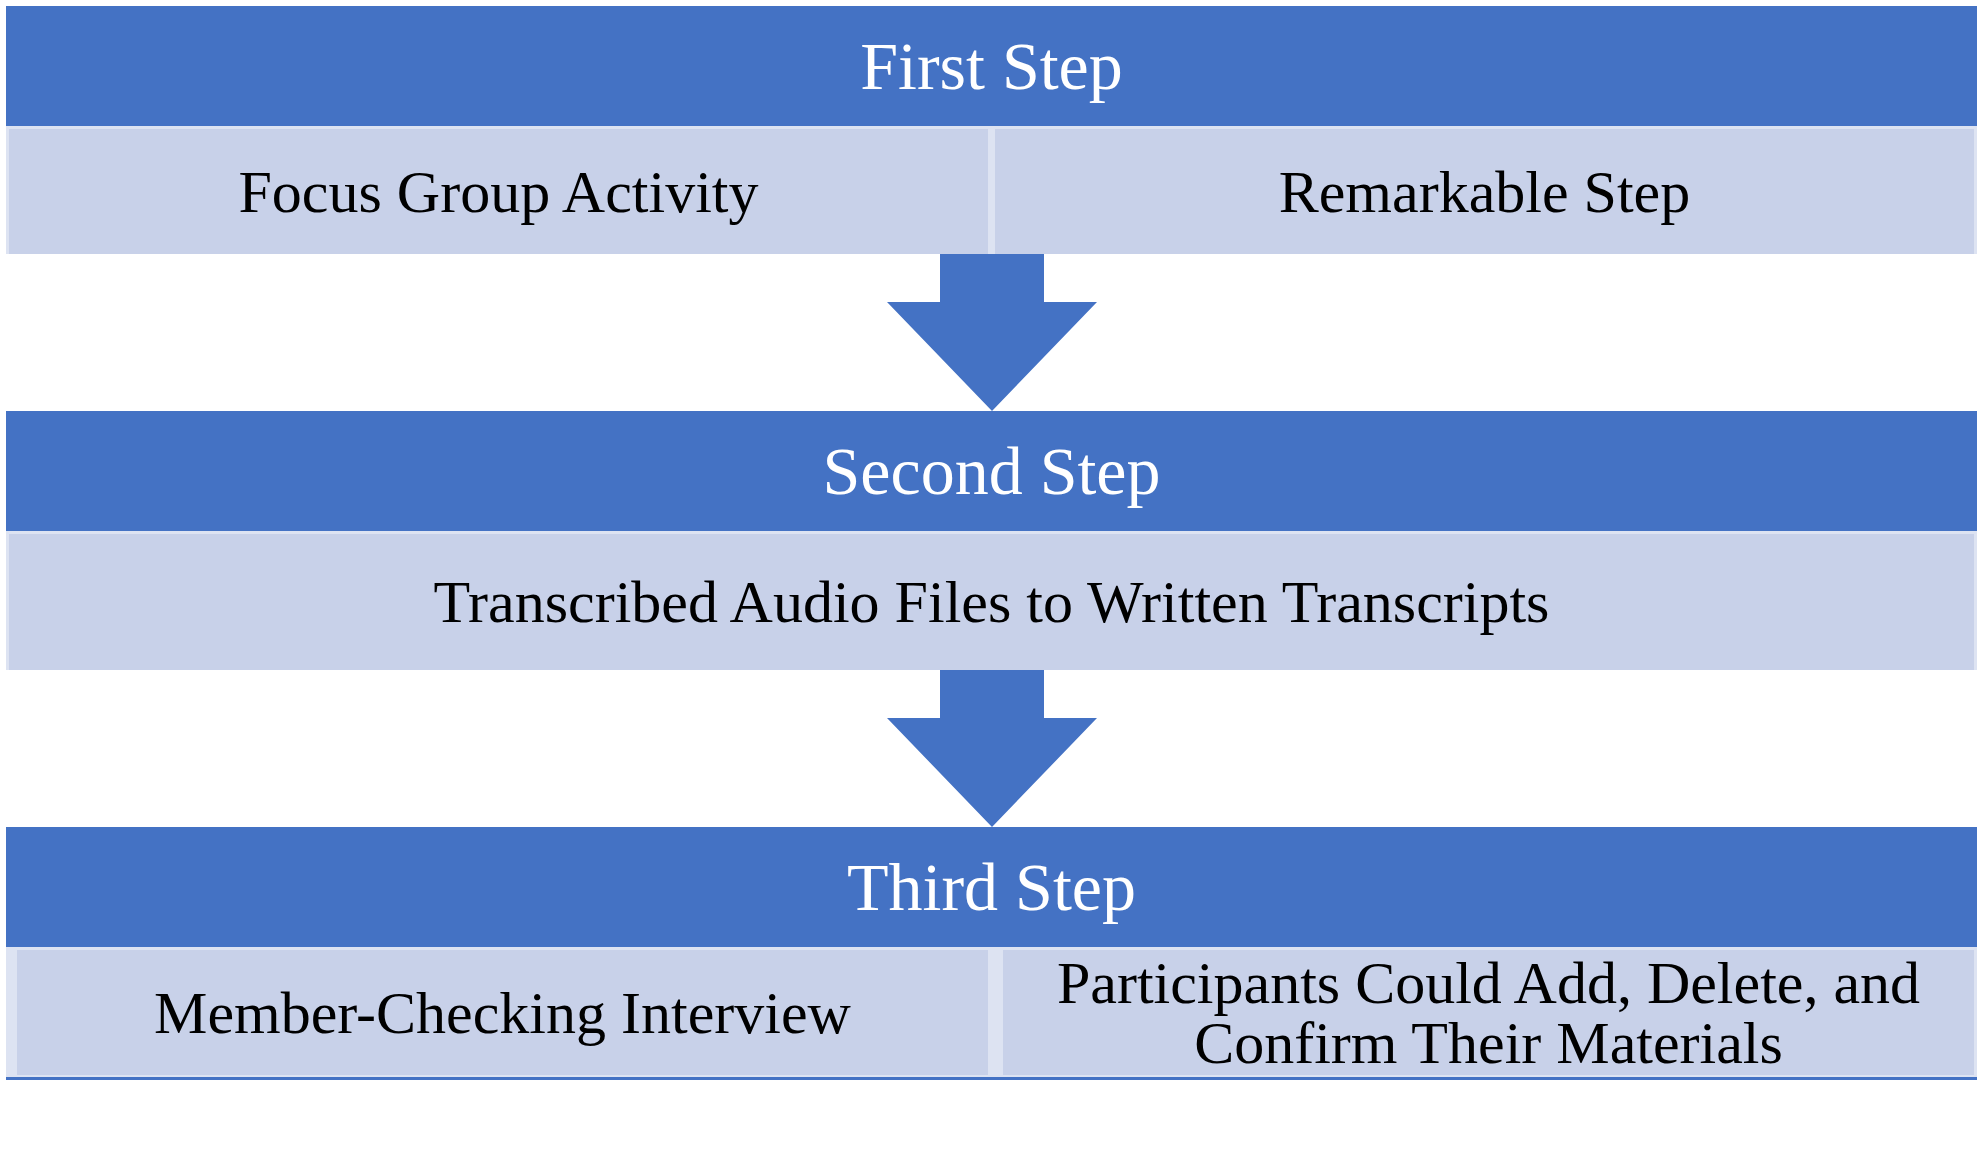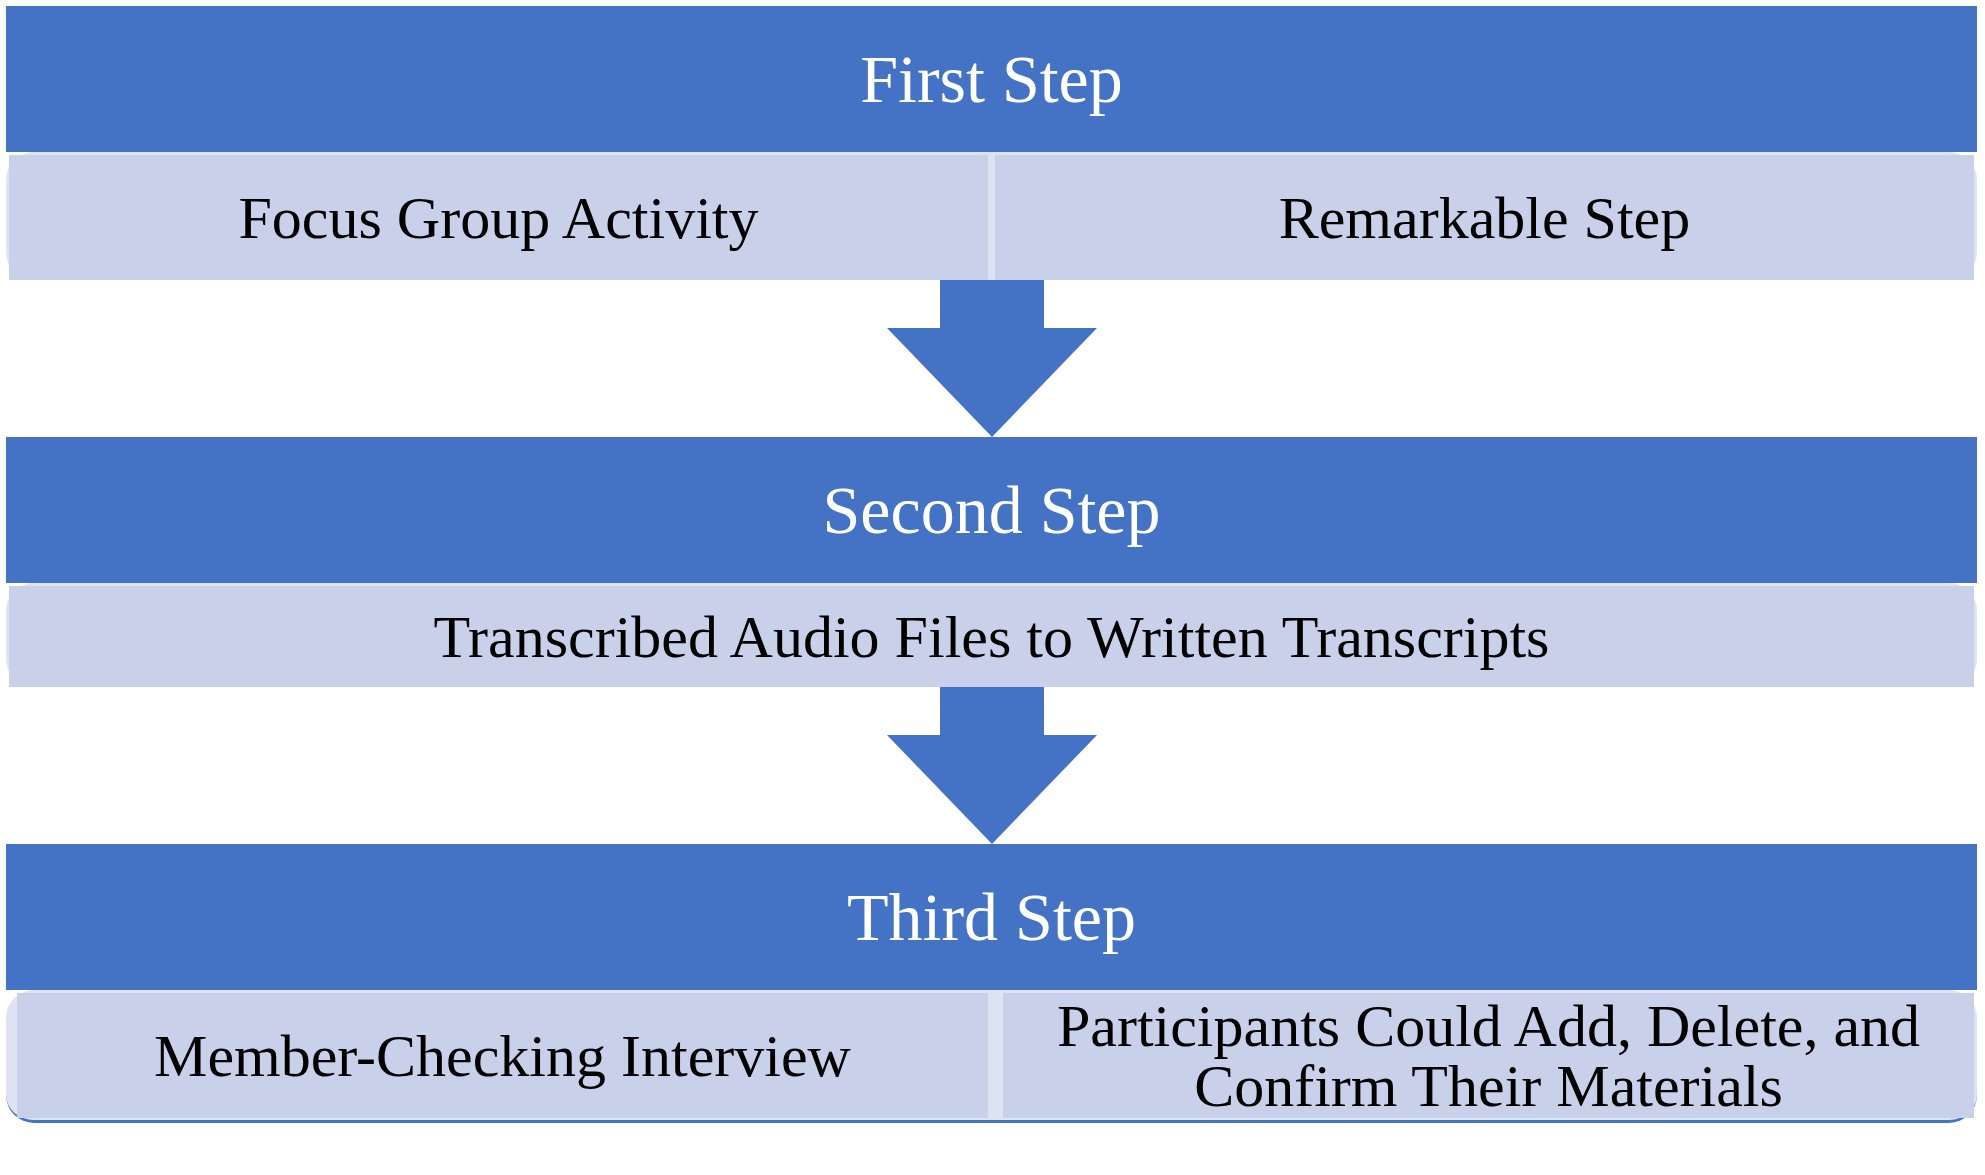--- a/index.html
+++ b/index.html
@@ -9,51 +9,50 @@
     width: 1985px;
     height: 1175px;
     overflow: hidden;
     font-family: "Liberation Serif", "DejaVu Serif", serif;
   }
   .page {
     width: 1971px;
     margin: 6px 8px 0 6px;
   }
   .bar {
-    height: 146px;
+    height: 120px;
     background: #4472C4;
     color: #ffffff;
     font-size: 68px;
     display: flex;
     align-items: center;
     justify-content: center;
     line-height: 1;
   }
   .cells {
     display: flex;
     gap: 7px;
     background: #DDE3F2;
     padding: 3px 3px 0 3px;
-    border-radius: 28px;
   }
   .cell {
     flex: 1 1 0;
     background: #C8D1E9;
     color: #000000;
     font-size: 60px;
     line-height: 1.0;
     display: flex;
     align-items: center;
     justify-content: center;
     text-align: center;
     padding: 0 10px;
     box-sizing: border-box;
   }
   .cells.h1 .cell { height: 125px; }
-  .cells.h2 .cell { height: 101px; }
+  .cells.h2 .cell { height: 136px; }
   .cells.h3 .cell { height: 125px; margin-left: 8px; }
   .cells.last {
     padding-bottom: 2px;
     border-bottom: 3px solid #4472C4;
   }
   .arrow-zone {
     height: 157px;
     display: flex;
     align-items: stretch;
     justify-content: center;

